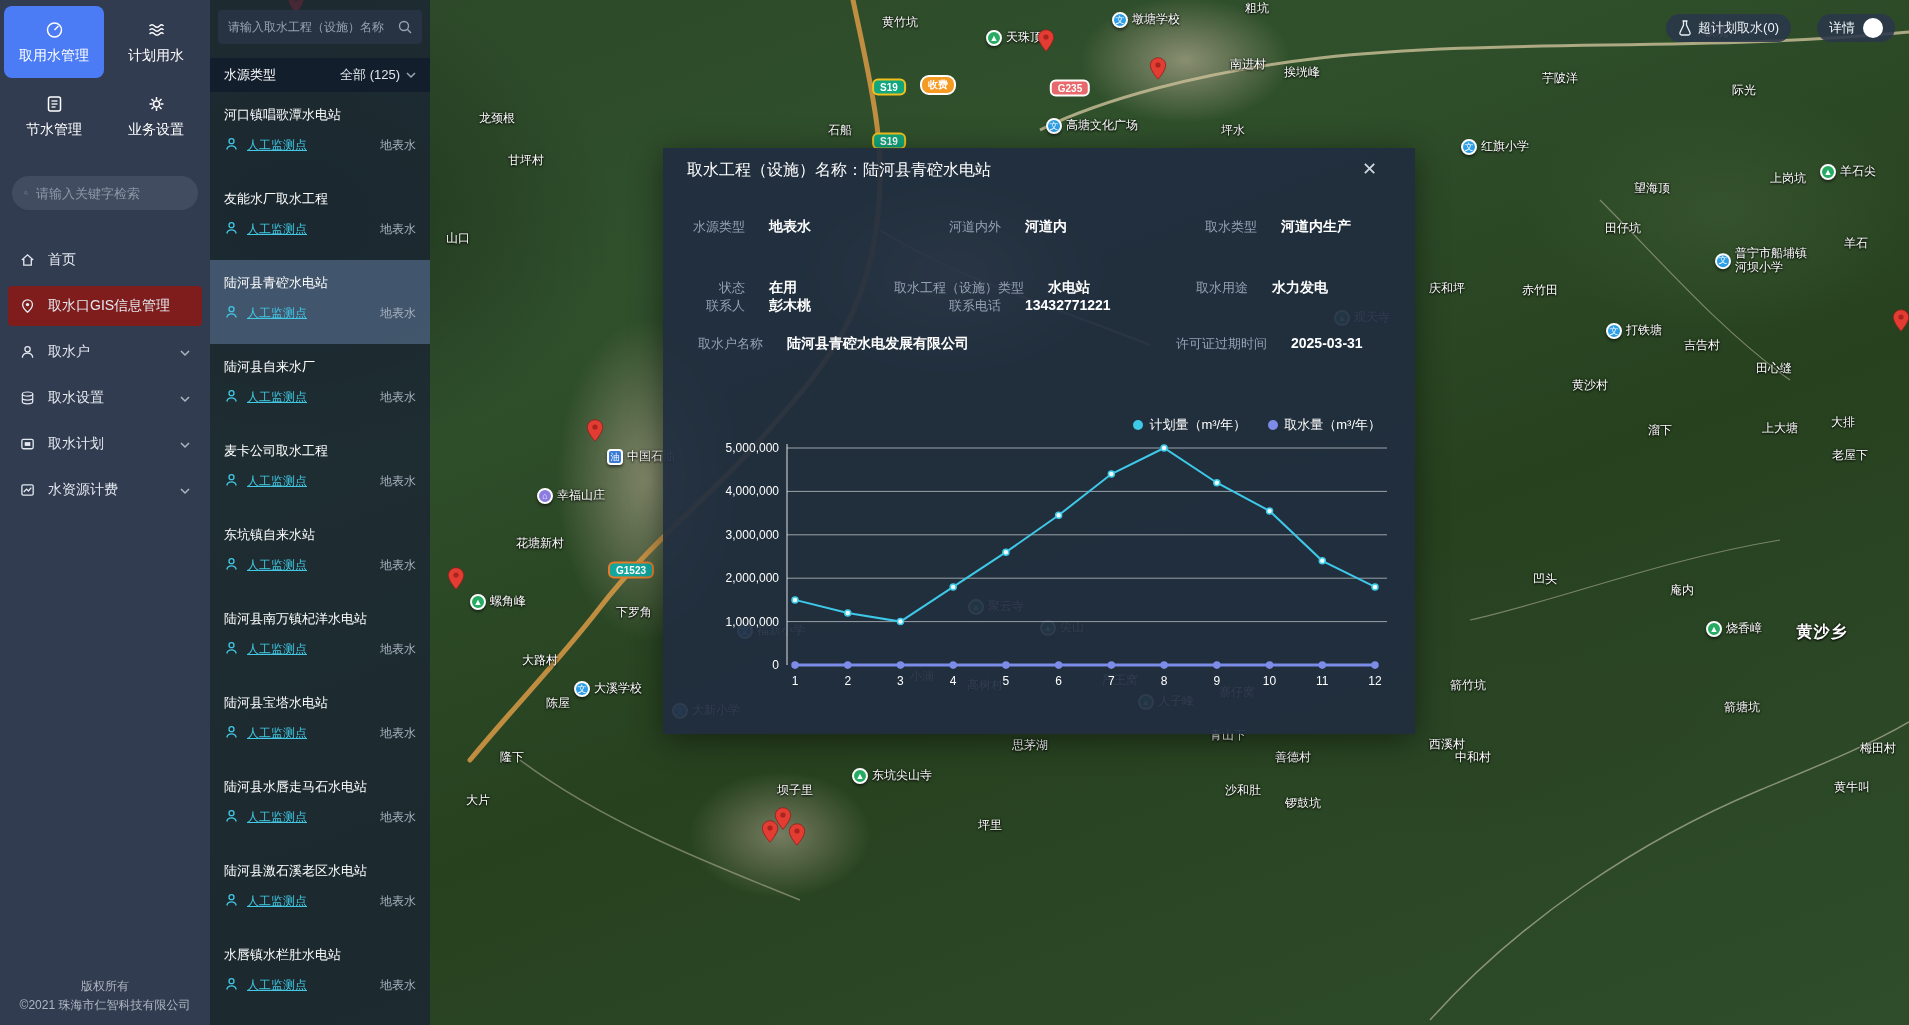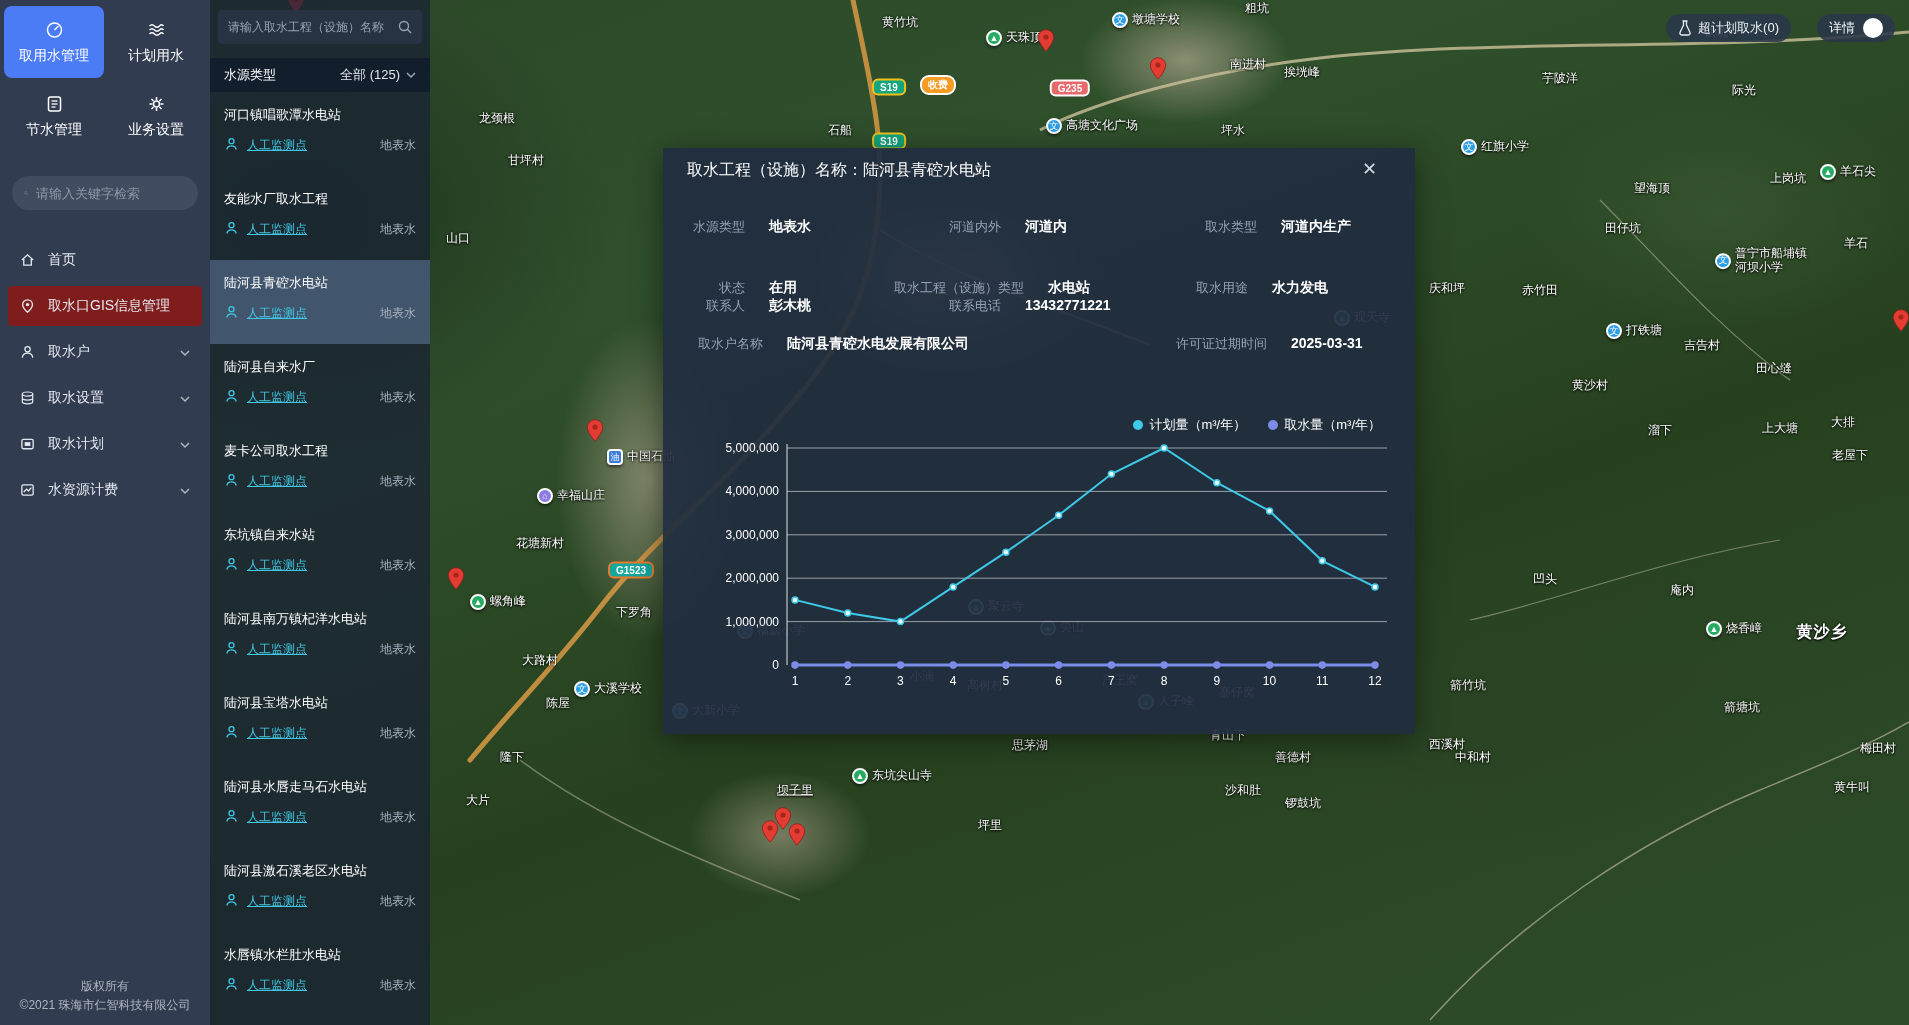--- a/index.html
+++ b/index.html
@@ -157,21 +157,21 @@
         <span class="mlabel" style="left: 1447px; top: 744px;">西溪村</span>
         <span class="mlabel" style="left: 1878px; top: 748px;">梅田村</span>
         <span class="mlabel" style="left: 1243px; top: 790px;">沙和肚</span>
         <span class="mlabel" style="left: 1303px; top: 803px;">锣鼓坑</span>
         <span class="mlabel" style="left: 1237px; top: 692px;">寨仔窝</span>
         <span class="mlabel" style="left: 1120px; top: 680px;">严王窝</span>
         <span class="mlabel" style="left: 985px; top: 685px;">高树村</span>
         <span class="mlabel" style="left: 922px; top: 676px;">小湳</span>
         <span class="mlabel" style="left: 540px; top: 660px;">大路村</span>
         <span class="mlabel" style="left: 558px; top: 703px;">陈屋</span>
-        <span class="mlabel" style="left: 795px; top: 790px; text-decoration: underline;">坝子里</span>
+        <span class="mlabel" style="left: 795px; top: 790px;">坝子里</span>
         <span class="mlabel" style="left: 990px; top: 825px;">坪里</span>
         <span class="mlabel" style="left: 478px; top: 800px;">大片</span>
         <span class="mlabel" style="left: 512px; top: 757px;">隆下</span>
         <span class="mlabel" style="left: 634px; top: 612px;">下罗角</span>
         <span class="mlabel" style="left: 540px; top: 543px;">花塘新村</span>
         <span class="mlabel lg" style="left: 1822px; top: 632px;">黄沙乡</span>
         <div class="poi green" style="left: 986px; top: 38px;">
           <span class="dot">▲</span>
           <span class="lines">
             <span>天珠顶</span>

